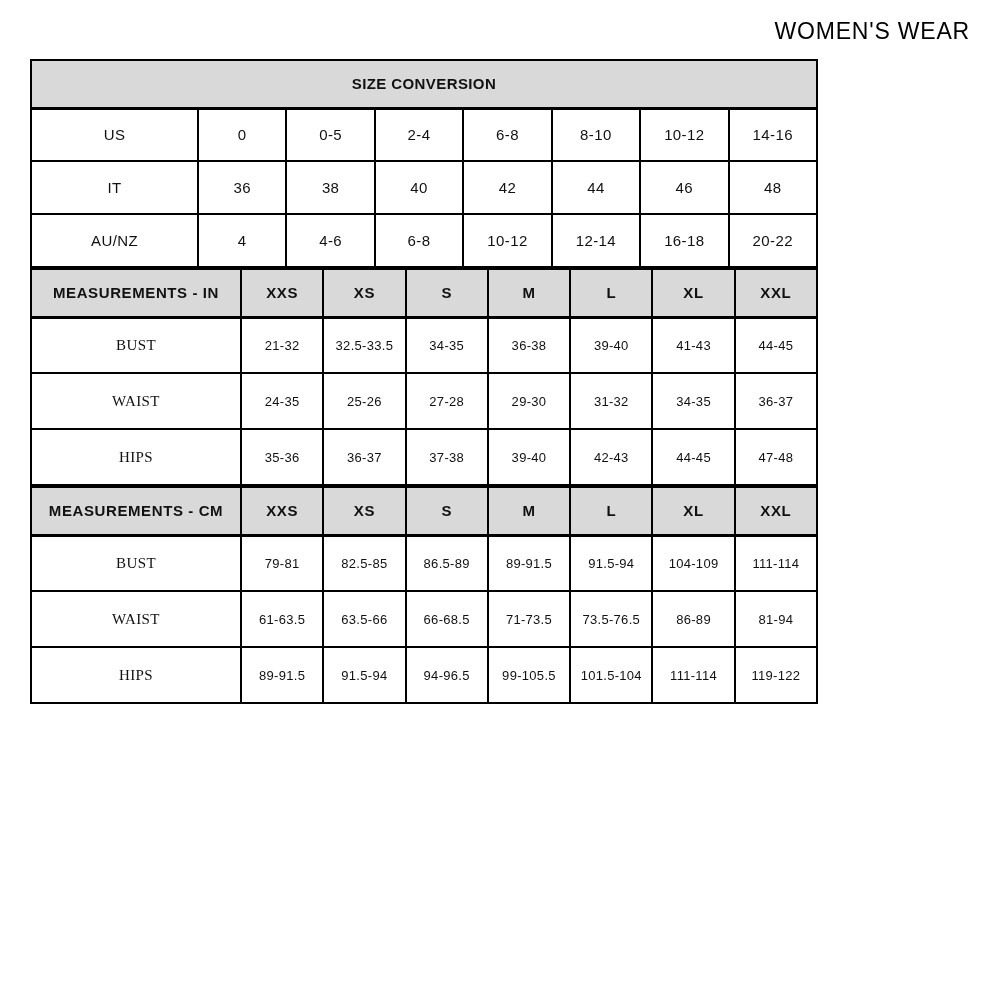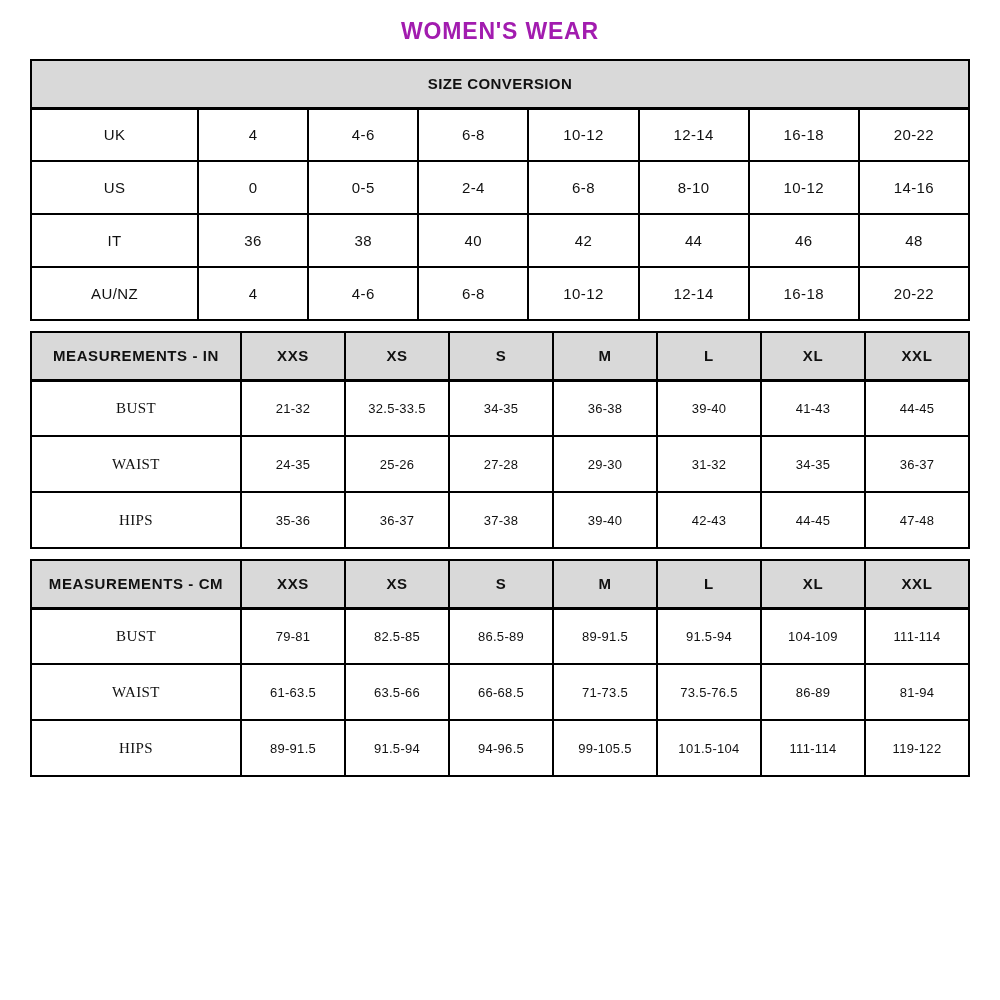--- a/index.html
+++ b/index.html
@@ -11,31 +11,30 @@
     color: #111111;
   }
   .page {
     width: 1000px;
     height: 1000px;
     padding: 12px 30px 0 30px;
     background: #ffffff;
   }
   .title {
     margin: 6px 0 14px 0;
-    text-align: center;
+    text-align: right;
     font-size: 23px;
-    font-weight: 700;
+    font-weight: 400;
     letter-spacing: 0.8px;
-    color: #a21caf;
+    color: #000000;
   }
   table {
-    width: 940px;
+    width: 788px;
     border-collapse: collapse;
     table-layout: fixed;
-    margin-bottom: 10px;
   }
   td {
     border: 2px solid #000000;
     text-align: center;
     vertical-align: middle;
     padding: 2px 4px;
     overflow: hidden;
     white-space: nowrap;
   }
   
@@ -72,30 +71,20 @@
         <col>
         <col>
         <col>
         <col>
     </colgroup>
     <tbody>
       <tr>
         <td colspan="8" class="hdr">SIZE CONVERSION</td>
       </tr>
       <tr>
-        <td>UK</td>
-        <td>4</td>
-        <td>4-6</td>
-        <td>6-8</td>
-        <td>10-12</td>
-        <td>12-14</td>
-        <td>16-18</td>
-        <td>20-22</td>
-      </tr>
-      <tr>
         <td>US</td>
         <td>0</td>
         <td>0-5</td>
         <td>2-4</td>
         <td>6-8</td>
         <td>8-10</td>
         <td>10-12</td>
         <td>14-16</td>
       </tr>
       <tr>

